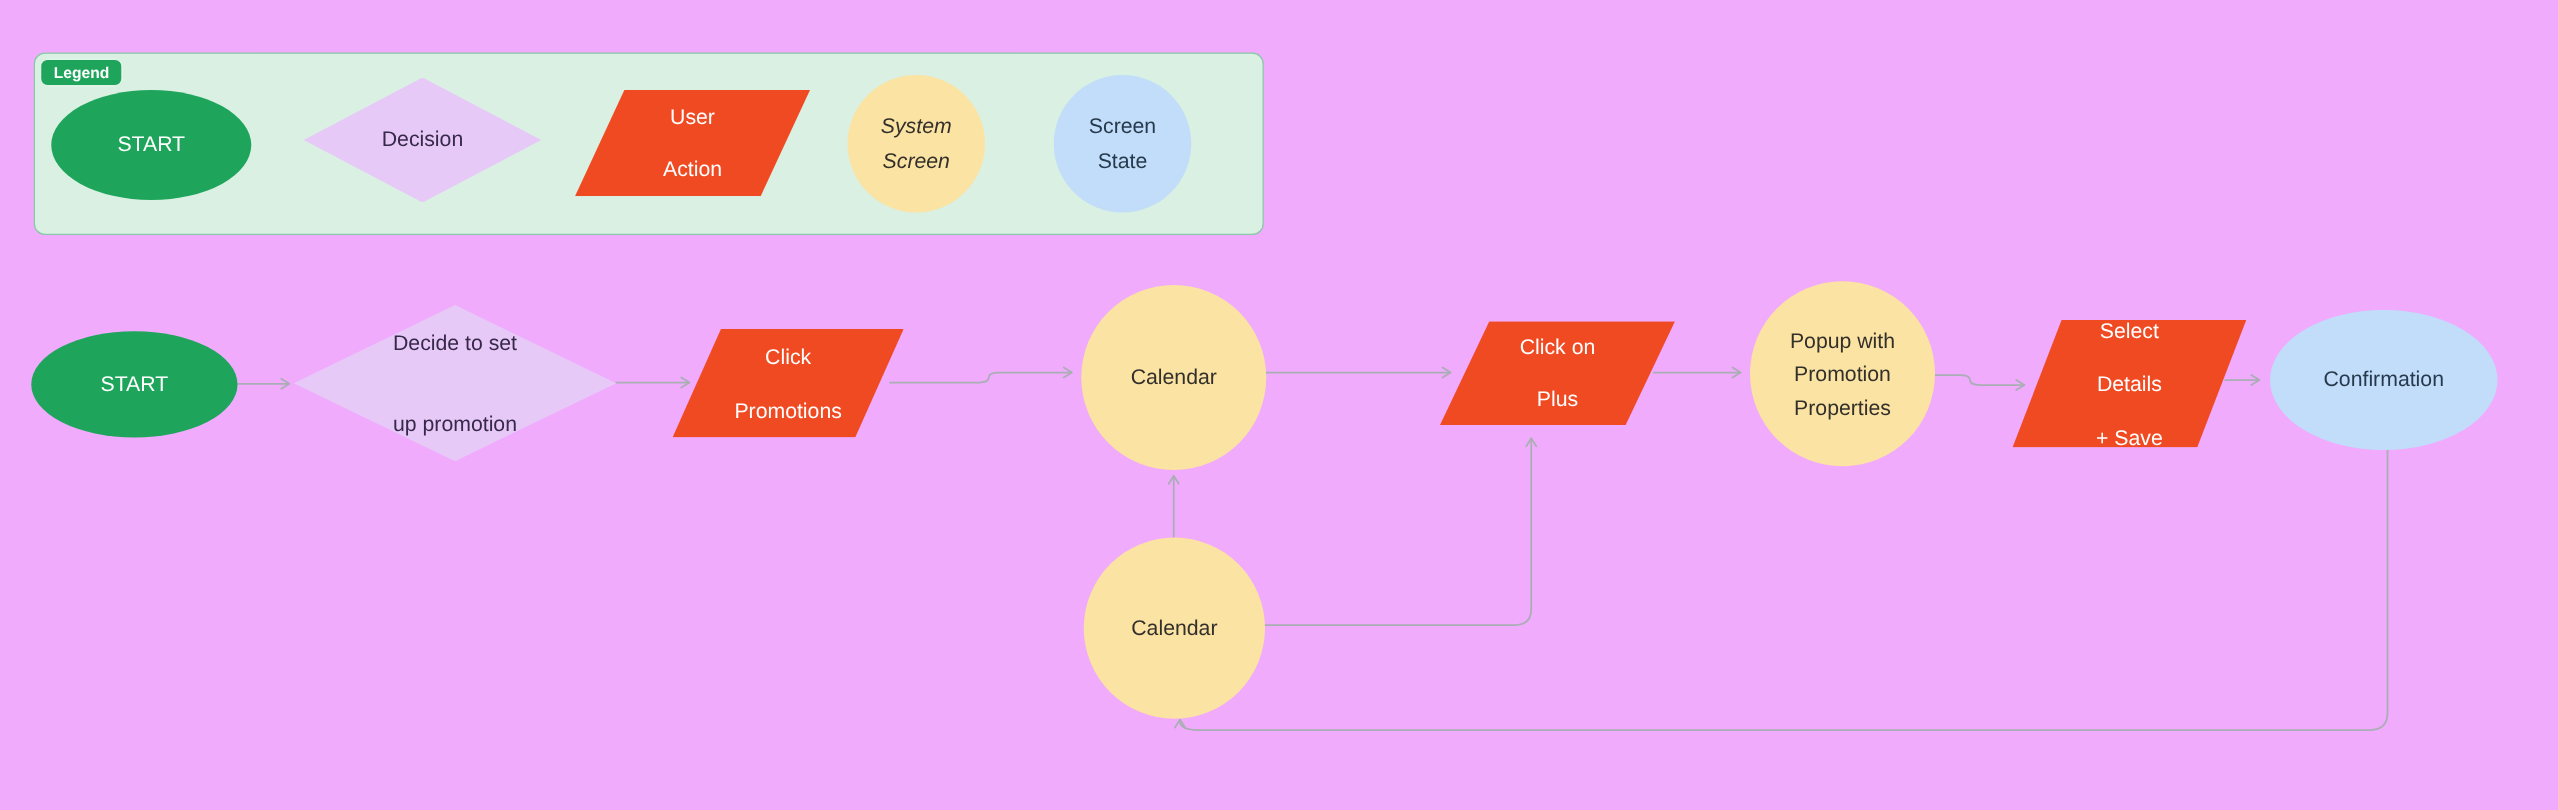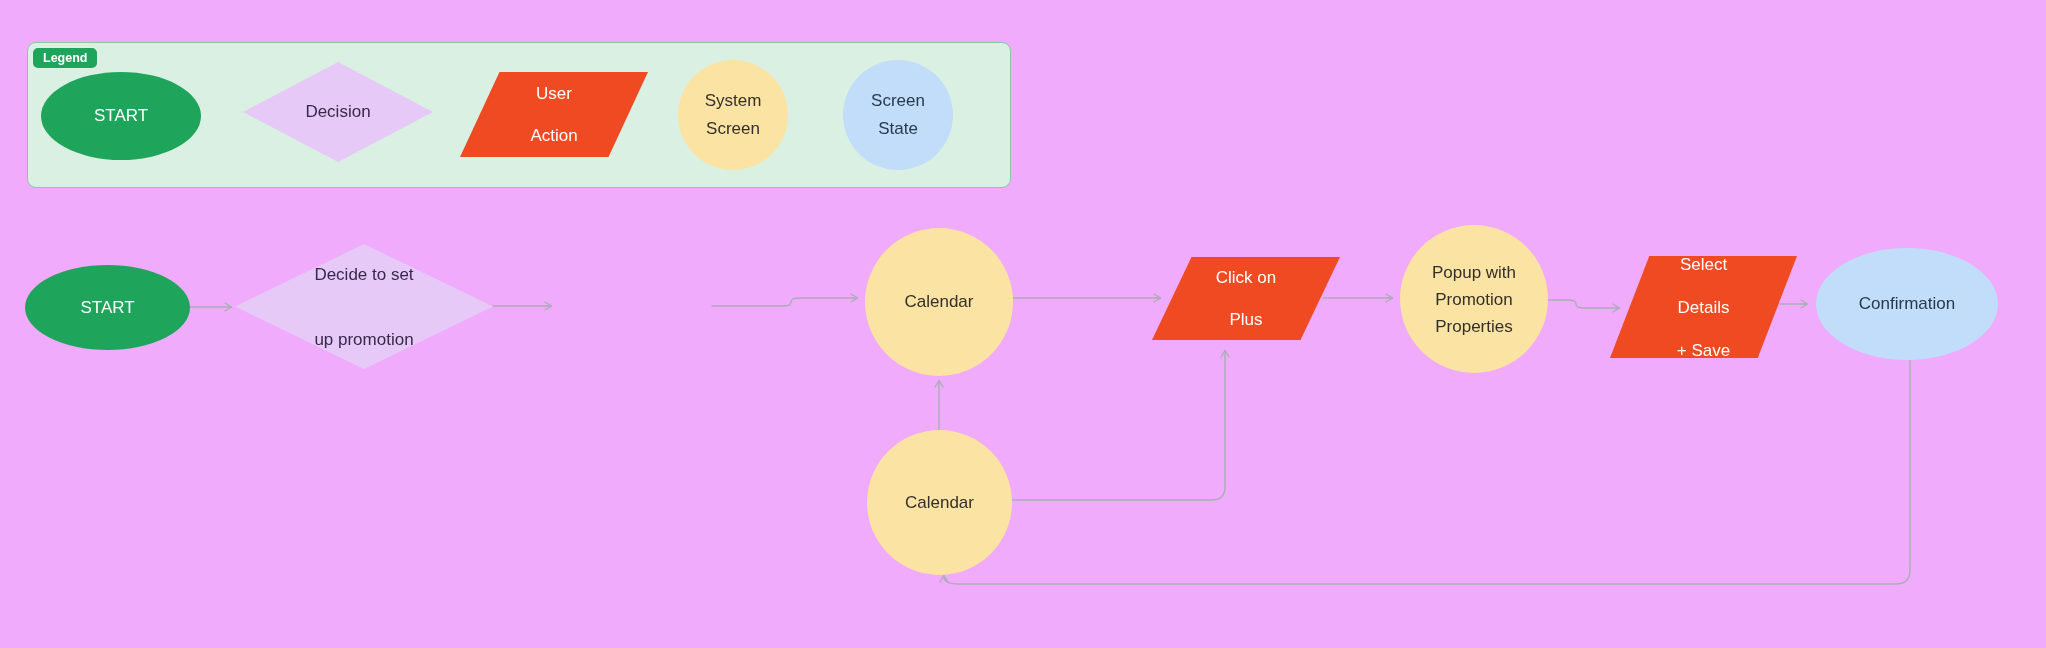--- a/index.html
+++ b/index.html
@@ -95,38 +95,42 @@
   <div class="node ellipse green" style="left:41px; top:72px; width:160px; height:88px;">
     <span>START</span>
   </div>
   <div class="node diamond lavender" style="left:243px; top:62px; width:190px; height:100px;">
     <span>Decision</span>
   </div>
   <div class="node para red" style="left:460px; top:72px; width:188px; height:85px;">
     <span>User</span>
     <span>Action</span>
   </div>
-  <div class="node circle yellow" style="left:678px; top:60px; width:110px; height:110px;">
+  <div class="node circle yellow" style="left:678px; top:60px; width:110px; height:110px;font-style:italic;">
     <span>System</span>
     <span>Screen</span>
   </div>
   <div class="node circle blue" style="left:843px; top:60px; width:110px; height:110px;">
     <span>Screen</span>
     <span>State</span>
   </div>
 
   <div class="node ellipse green" style="left:25px; top:265px; width:165px; height:85px;">
     <span>START</span>
   </div>
 
   <div class="node diamond lavender lh29" style="left:235px; top:244px; width:258px; height:125px;gap:36px;">
     <span>Decide to set</span>
     <span>up promotion</span>
   </div>
 
+  <div class="node para red lh29" style="left:538px; top:263px; width:185px; height:87px;">
+    <span>Click</span>
+    <span>Promotions</span>
+  </div>
 
   <div class="node circle yellow" style="left:865px; top:228px; width:148px; height:148px;">
     <span>Calendar</span>
   </div>
 
   <div class="node para red" style="left:1152px; top:257px; width:188px; height:83px;">
     <span>Click on</span>
     <span>Plus</span>
   </div>
 

